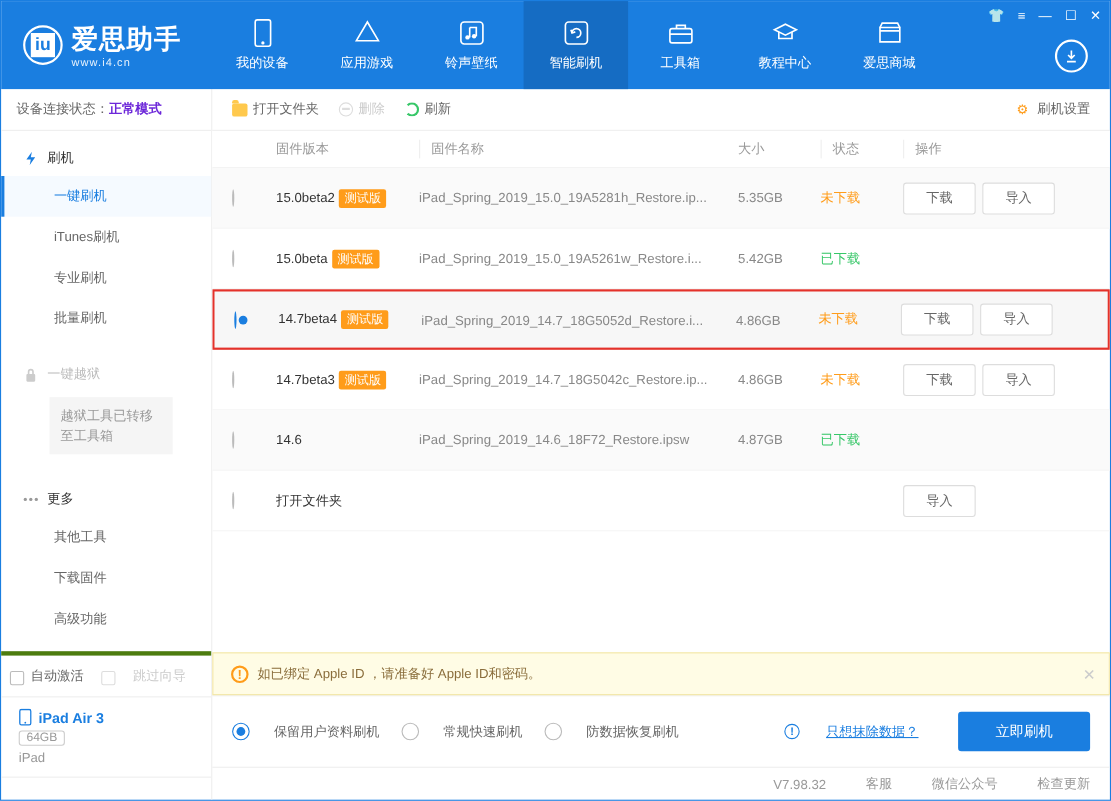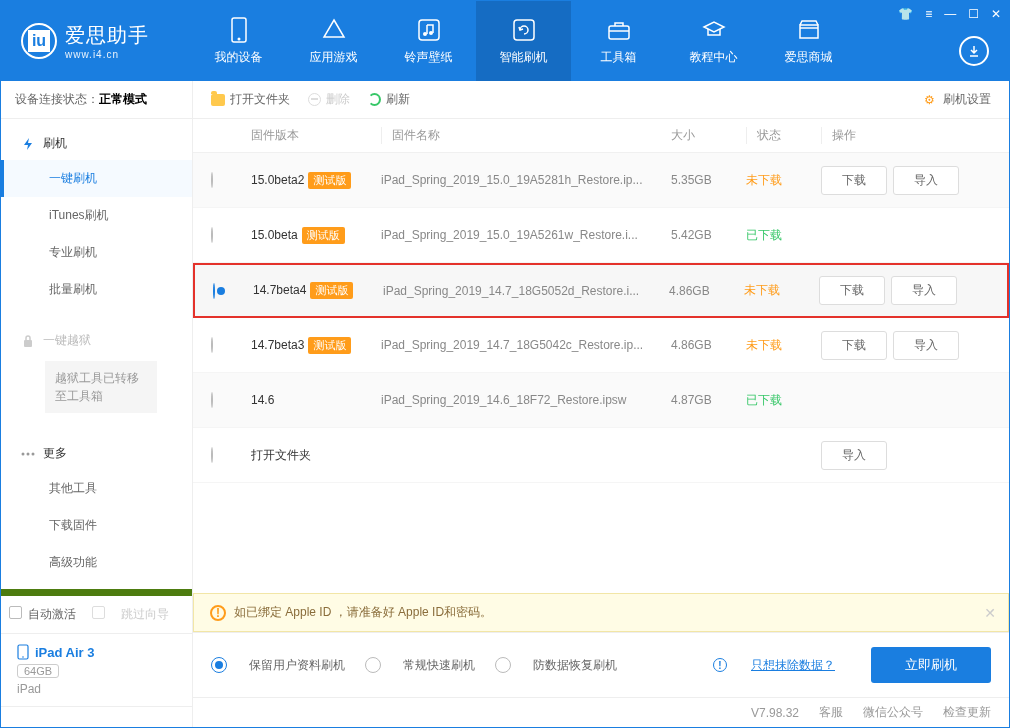--- a/index.html
+++ b/index.html
@@ -1,44 +1,44 @@
 <!DOCTYPE html>
 <html><head>
 <meta charset="utf-8">
 <style>
 *{box-sizing:border-box;margin:0;padding:0;font-family:"Microsoft YaHei",Arial,sans-serif;font-size:12px}
 body{width:1010px;height:728px;background:#fff;border:1px solid #1a7ee0;display:flex;flex-direction:column;overflow:hidden}
 .header{height:80px;background:#1a7ee0;display:flex;align-items:center;color:#fff;position:relative}
 .logo{display:flex;align-items:center;padding:0 20px;width:190px}
 .logo-icon{width:36px;height:36px;border:2px solid #fff;border-radius:50%;display:flex;align-items:center;justify-content:center;margin-right:8px}
 .logo-icon-inner{width:22px;height:22px;background:#fff;border-radius:0;display:flex;align-items:center;justify-content:center;color:#1a7ee0;font-weight:bold;font-size:16px}
-.logo-text{font-size:20px;font-weight:normal;letter-spacing:1px}
+.logo-text{font-size:24px;font-weight:bold;letter-spacing:1px}
 .logo-url{font-size:10px;opacity:.9;letter-spacing:1px}
 .nav{display:flex;height:100%}
 .nav-item{width:95px;display:flex;flex-direction:column;align-items:center;justify-content:center;cursor:pointer;gap:6px}
 .nav-item.active{background:#156cc3}
 .nav-icon{width:26px;height:26px;display:flex;align-items:center;justify-content:center}
 .nav-label{font-size:12px}
 .window-controls{position:absolute;top:6px;right:8px;display:flex;gap:12px;font-size:12px}
 .window-controls span{cursor:pointer}
 .download-circle{position:absolute;right:20px;top:35px;width:30px;height:30px;border:2px solid #fff;border-radius:50%;display:flex;align-items:center;justify-content:center;cursor:pointer}
 .body{flex:1;display:flex;min-height:0}
 .sidebar{width:192px;border-right:1px solid #eee;display:flex;flex-direction:column}
 .connection{padding:10px 14px;font-size:12px;color:#666;border-bottom:1px solid #eee}
-.mode{color:#000000;font-weight:bold}
+.mode{color:#6d28d9;font-weight:bold}
 .side-section{padding:8px 0}
 .side-head{display:flex;align-items:center;padding:8px 20px;color:#333;gap:8px}
 .side-head-icon{width:14px;height:14px;display:flex;align-items:center;justify-content:center}
 .side-items{padding-left:0}
 .side-item{padding:10px 20px 10px 48px;color:#666;cursor:pointer;font-size:12px}
 .side-item.active{color:#1a7ee0;border-left:3px solid #1a7ee0;background:#f5faff;padding-left:45px}
 .jailbreak-head{color:#bbb}
 .jailbreak-notice{margin:4px 35px 8px 44px;background:#f5f5f5;color:#999;padding:8px 10px;font-size:12px;line-height:1.5}
 .side-bottom{margin-top:auto}
-.auto-activate{border-top:7px solid #4d7c0f;padding:10px 8px;display:flex;align-items:flex-start;gap:6px;color:#666}
+.auto-activate{border-top:4px solid #4d7c0f;padding:10px 8px;display:flex;align-items:flex-end;gap:6px;color:#666}
 .skip-guide{color:#ccc;margin-left:10px}
 .device-info{border-top:1px solid #eee;padding:10px 16px}
 .device-name{color:#1a7ee0;font-weight:bold;font-size:13px}
 .device-capacity{display:inline-block;border:1px solid #ccc;border-radius:3px;padding:0 6px;color:#999;font-size:11px;margin-top:4px}
 .device-type{color:#999;margin-top:4px}
 .block-itunes{border-top:1px solid #eee;padding:10px 16px;display:flex;align-items:center;gap:6px;color:#666}
 .main{flex:1;display:flex;flex-direction:column;min-width:0;position:relative}
 .toolbar{height:38px;border-bottom:1px solid #eee;display:flex;align-items:center;padding:0 18px;gap:18px;color:#666}
 .tb-item{display:flex;align-items:center;gap:5px;cursor:pointer}
 .tb-disabled{color:#ccc}
@@ -68,21 +68,21 @@
 .st-dl{color:#37c768}
 .btn{display:inline-block;border:1px solid #ddd;background:#fff;color:#666;padding:5px 20px;border-radius:3px;cursor:pointer;margin-right:6px}
 .fw-list{flex:1;overflow:auto}
 .warning-bar{background:#fffce5;border:1px solid #f2e6a6;padding:10px 16px;display:flex;align-items:center;gap:8px;color:#8a6d3b;margin:0;position:relative}
 .warn-icon{width:16px;height:16px;border:2px solid #ff9c1a;border-radius:50%;color:#ff9c1a;display:flex;align-items:center;justify-content:center;font-weight:bold}
 .warn-close{position:absolute;right:12px;color:#ccc;cursor:pointer;font-size:14px}
 .flash-options{padding:14px 18px;display:flex;align-items:center;gap:20px;border-top:1px solid #eee;color:#666}
 .flash-opt{display:flex;align-items:center;gap:22px;cursor:pointer}
 .link-erase{color:#1a7ee0;text-decoration:underline;cursor:pointer;margin-left:auto}
 .btn-primary{background:#1a7ee0;color:#fff;border:none;padding:9px 34px;border-radius:3px;cursor:pointer;font-size:13px;margin-left:16px}
-.statusbar{height:30px;border-top:1px solid #eee;display:flex;align-items:center;padding:0 18px;color:#999;gap:20px}
+.statusbar{height:30px;border-top:1px solid #eee;display:flex;align-items:center;padding:0 18px;color:#999;gap:36px}
 .statusbar span{cursor:pointer}
 .sb-right{margin-left:auto}
 .cb{width:13px;height:13px;border:1px solid #bbb;border-radius:2px;display:inline-block}
 .info-circle{width:14px;height:14px;border:1.5px solid #1a7ee0;border-radius:50%;color:#1a7ee0;display:inline-flex;align-items:center;justify-content:center;font-size:10px;font-weight:bold}
 svg{display:block}
 </style>
 </head>
 <body>
 
 <div class="header">

